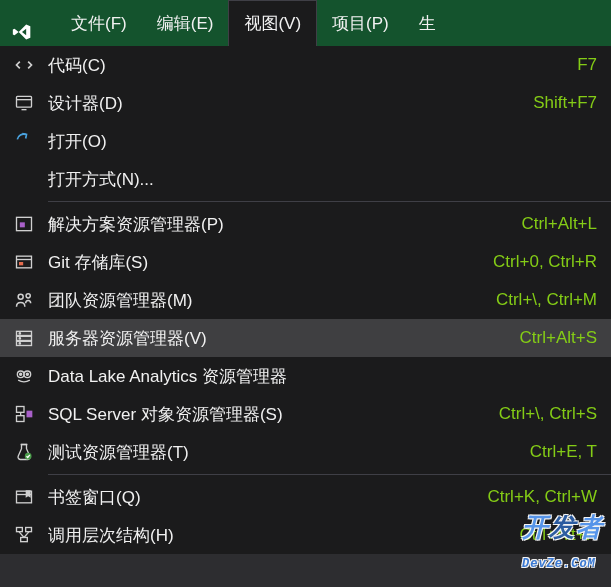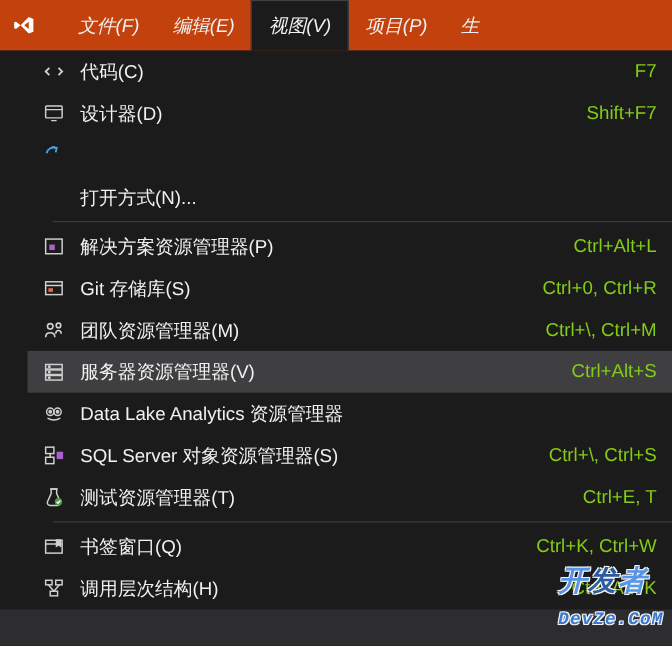--- a/index.html
+++ b/index.html
@@ -8,25 +8,24 @@
   height: 587px;
   background: #2d2d30;
   font-family: "Microsoft YaHei", "Segoe UI", sans-serif;
   font-size: 17px;
   color: #f1f1f1;
   overflow: hidden;
   position: relative;
 }
 .menubar {
   display: flex;
-  align-items: center;
+  align-items: flex-end;
   height: 46px;
-  background: #c2410c;
+  background: #14532d;
   padding-left: 8px;
-  font-style: italic;
 }
 .logo {
   width: 28px;
   height: 28px;
   margin-right: 20px;
   display: flex;
   align-items: center;
   justify-content: center;
 }
 .menubar-item {
@@ -46,21 +45,20 @@
   top: 46px;
   left: 0;
   right: 0;
   background: #1b1b1c;
 }
 .menu-row {
   display: flex;
   align-items: center;
   height: 38px;
   padding: 0 14px 0 0;
-  margin-left: 25px;
 }
 .menu-row.highlighted {
   background: #3f3f41;
   align-items: center;
 }
 .icon-col {
   width: 48px;
   display: flex;
   align-items: center;
   justify-content: center;
@@ -145,20 +143,21 @@
     <div class="label-col">设计器(D)</div>
     <div class="shortcut-col">Shift+F7</div>
   </div>
   <div class="menu-row">
     <div class="icon-col">
         <svg class="ic" viewBox="0 0 24 24" fill="none" stroke="#4aa3df" stroke-width="2">
           <path d="M4 10 A8 8 0 0 1 14 4"></path>
           <polyline points="10,3 15,4 14,9"></polyline>
         </svg>
       </div>
+    <div class="label-col">打开(O)</div>
     <div class="shortcut-col"></div>
   </div>
   <div class="menu-row">
     <div class="icon-col"></div>
     <div class="label-col">打开方式(N)...</div>
     <div class="shortcut-col"></div>
   </div>
 
   <div class="sep"></div>
 
@@ -271,14 +270,14 @@
         </svg>
       </div>
     <div class="label-col">调用层次结构(H)</div>
     <div class="shortcut-col">Ctrl+Alt+K</div>
   </div>
 
 </div>
 
 <div class="watermark">
   <span class="w1">开</span><span class="w2">发</span><span class="w1">者</span><br>
-  <span style="font-size:16px;">DevZe.CoM</span>
+  <span style="font-size:12px;">DevZe.CoM</span>
 </div>
 
 </body></html>

